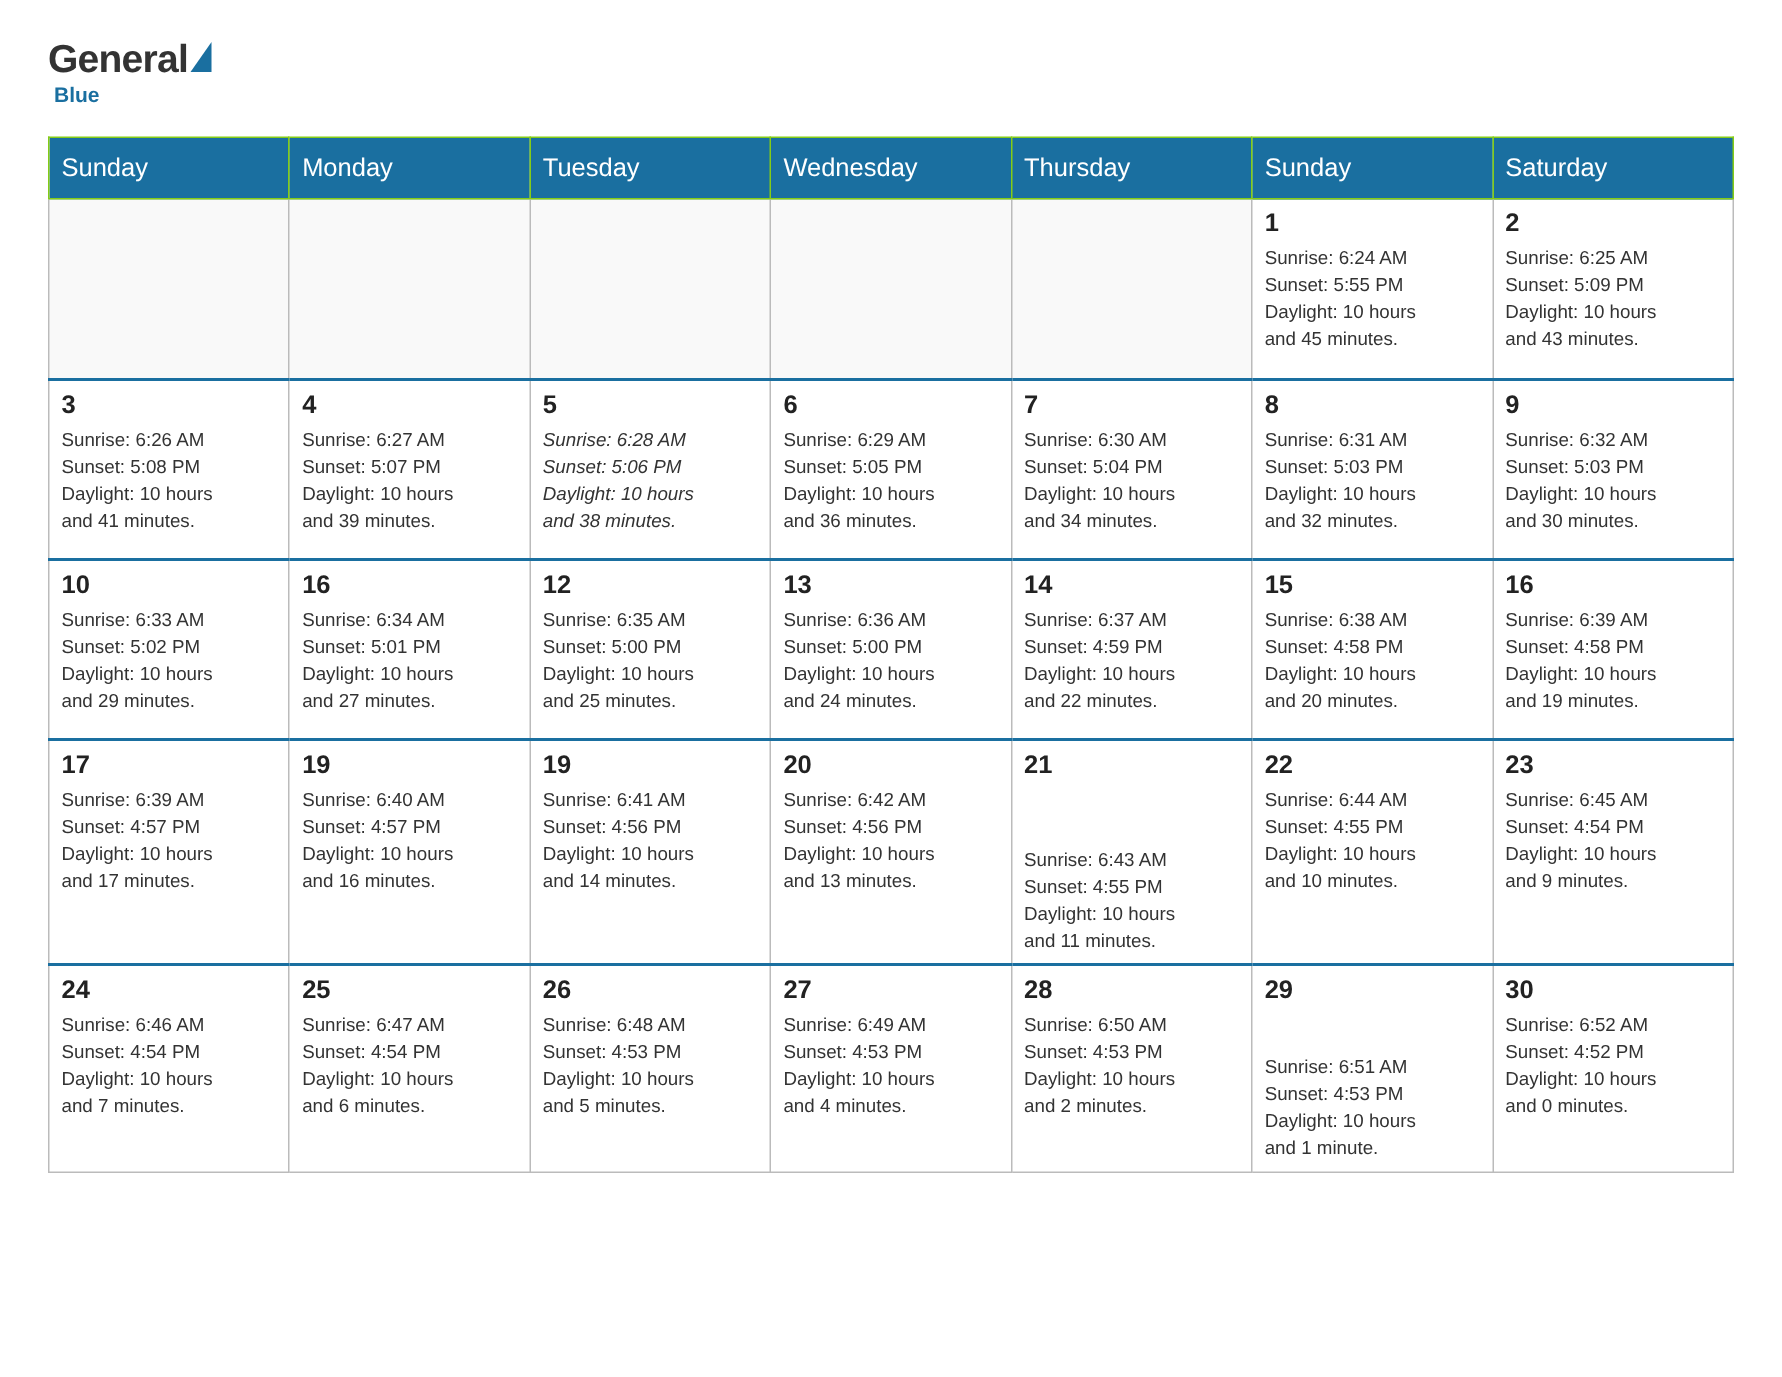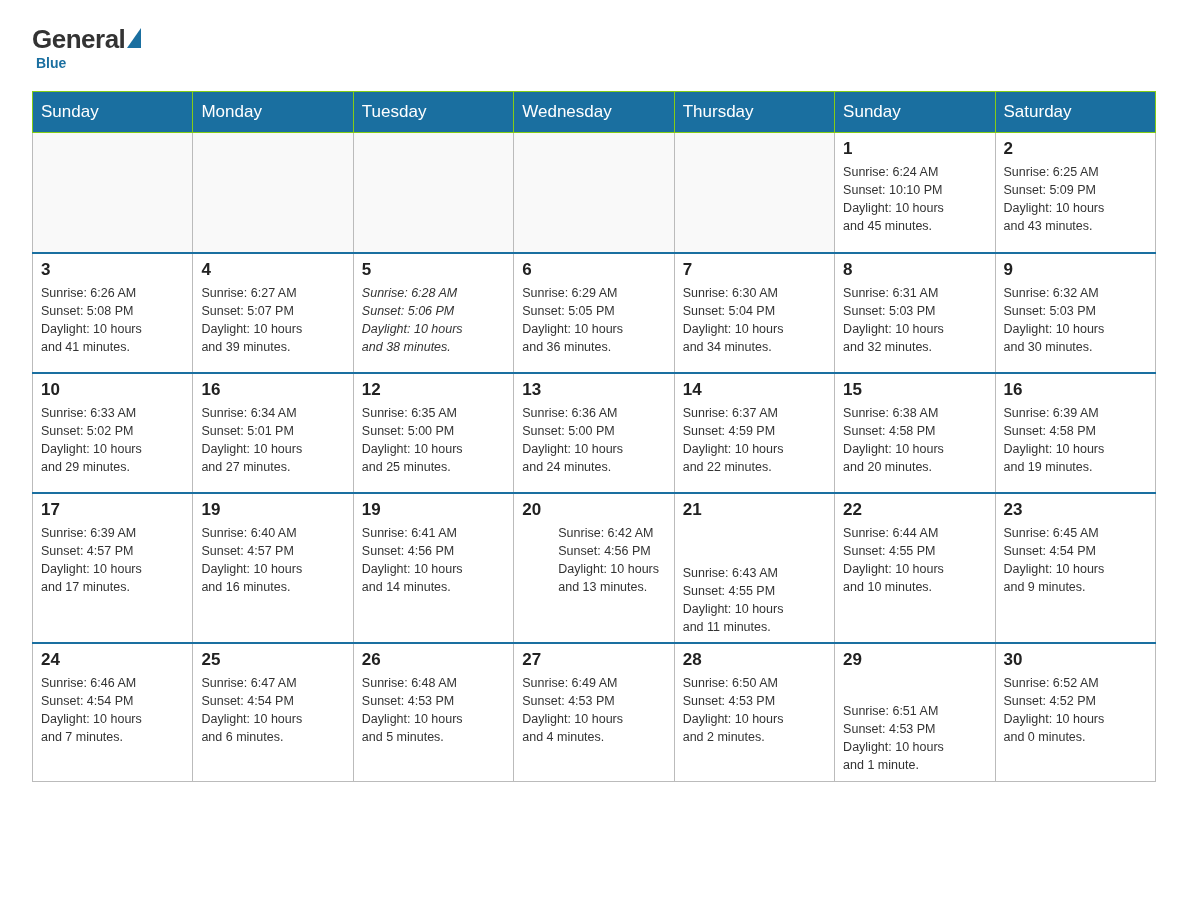--- a/index.html
+++ b/index.html
@@ -132,21 +132,21 @@
   <tbody id="calendar-body">
   <tr>
         <td class="empty-cell"></td>
         <td class="empty-cell"></td>
         <td class="empty-cell"></td>
         <td class="empty-cell"></td>
         <td class="empty-cell"></td>
         <td>
           <div class="day-number">1</div>
           <div class="day-info" style="white-space: pre-line;">Sunrise: 6:24 AM
-Sunset: 10:10 PM
+Sunset: 5:55 PM
 Daylight: 10 hours
 and 45 minutes.</div>
         </td>
         <td>
           <div class="day-number">2</div>
           <div class="day-info" style="white-space: pre-line;">Sunrise: 6:25 AM
 Sunset: 5:09 PM
 Daylight: 10 hours
 and 43 minutes.</div>
         </td>
@@ -270,21 +270,21 @@
         </td>
         <td>
           <div class="day-number">19</div>
           <div class="day-info" style="white-space: pre-line;">Sunrise: 6:41 AM
 Sunset: 4:56 PM
 Daylight: 10 hours
 and 14 minutes.</div>
         </td>
         <td>
           <div class="day-number">20</div>
-          <div class="day-info" style="white-space: pre-line; margin-left: 36px;">Sunrise: 6:42 AM
+          <div class="day-info" style="white-space: pre-line;">Sunrise: 6:42 AM
 Sunset: 4:56 PM
 Daylight: 10 hours
 and 13 minutes.</div>
         </td>
         <td>
           <div class="day-number">21</div>
           <div class="day-info" style="white-space: pre-line; margin-top: 44px;">Sunrise: 6:43 AM
 Sunset: 4:55 PM
 Daylight: 10 hours
 and 11 minutes.</div>

